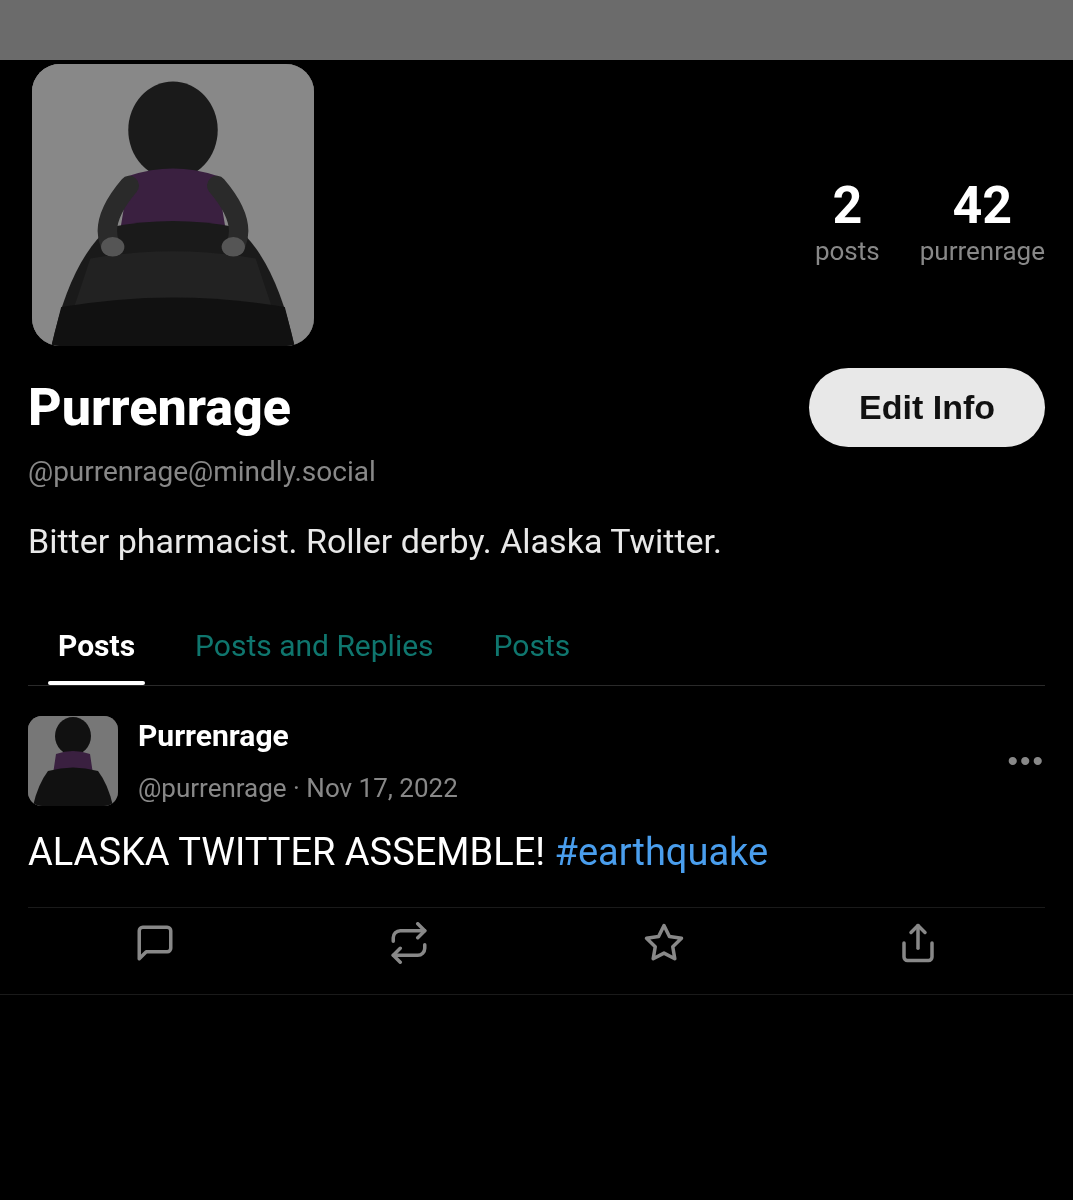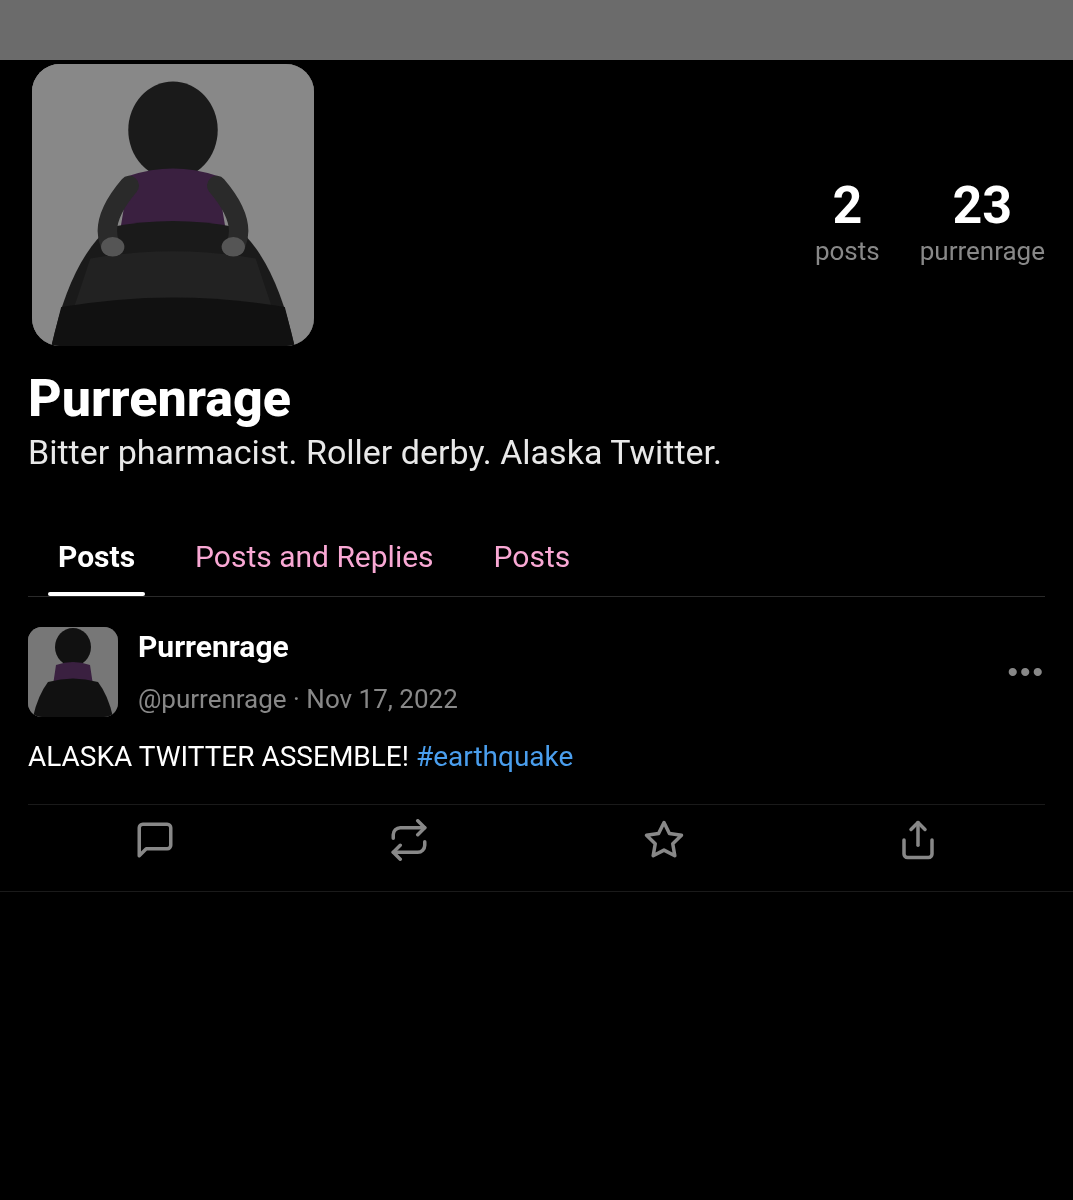--- a/index.html
+++ b/index.html
@@ -106,35 +106,36 @@
 
     .profile-handle {
       font-size: 28px;
       color: #888;
       margin-top: 8px;
     }
 
     .profile-bio {
       font-size: 34px;
       color: #e8e8e8;
+      margin-top: 30px;
       line-height: 1.4;
     }
 
     .tabs-section {
       display: flex;
       align-items: center;
       gap: 0;
       margin-top: 40px;
       border-bottom: 1px solid #2a2a2a;
     }
 
     .tab-item {
       padding: 22px 30px;
       font-size: 30px;
-      color: #f9a8d4;
+      color: #0f766e;
       cursor: pointer;
       position: relative;
       white-space: nowrap;
     }
 
     .tab-item.active {
       color: #fff;
       font-weight: 700;
     }
 
@@ -200,21 +201,21 @@
     }
 
     .post-more {
       font-size: 36px;
       color: #888;
       cursor: pointer;
       letter-spacing: 2px;
     }
 
     .post-content {
-      font-size: 28px;
+      font-size: 38px;
       line-height: 1.4;
       color: #fff;
     }
 
     .hashtag {
       color: #4a9eed;
     }
 
     .post-actions {
       display: flex;
@@ -283,30 +284,32 @@
         </svg>
       </div>
     </div>
 
     <div class="stats-row">
       <div class="stat-item">
         <span class="stat-number">2</span>
         <span class="stat-label">posts</span>
       </div>
       <div class="stat-item">
-        <span class="stat-number">23</span>
+        <span class="stat-number">42</span>
         <span class="stat-label">purrenrage</span>
       </div>
     </div>
   </div>
 
   <div class="profile-name-row">
     <span class="profile-name">Purrenrage</span>
-  </div>
-
+    <button class="edit-info-btn">Edit Info</button>
+  </div>
+
+  <div class="profile-handle">@purrenrage@mindly.social</div>
 
   <div class="profile-bio">Bitter pharmacist. Roller derby. Alaska Twitter.</div>
 
   <div class="tabs-section">
     <div class="tab-item active">
       <span>Posts</span>
     </div>
     <div class="tab-item">
       <span>Posts and Replies</span>
     </div>

